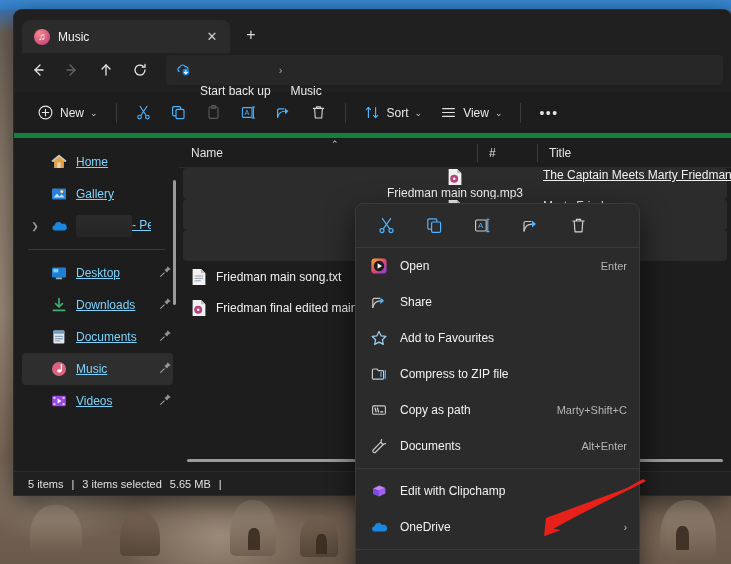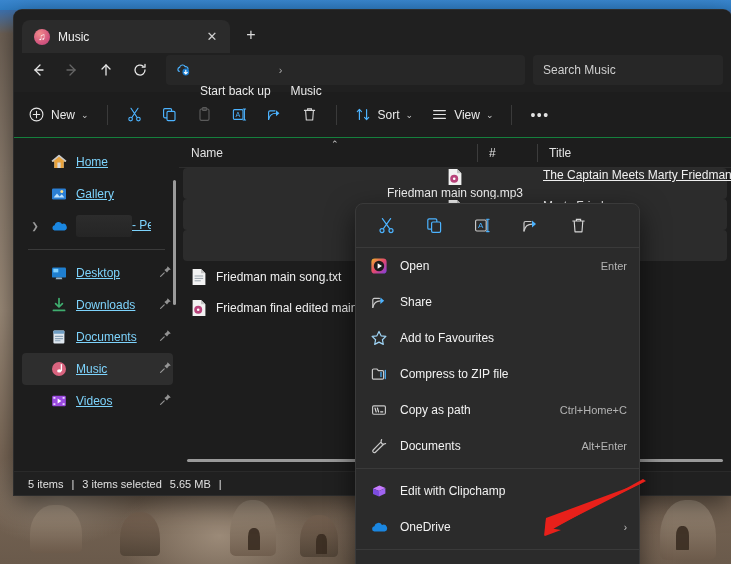--- a/index.html
+++ b/index.html
@@ -93,22 +93,22 @@
   .crumb { font-size:12px; color:#eaeaea; white-space:nowrap;margin-top:42px; }
   .crumb-sep { font-size:11px; color:#a8a8a8; }
   #searchbox {
     width:190px; height:30px; margin-left:6px; background:#272727; border-radius:4px;
     display:flex; align-items:center; padding:0 10px; flex:none;
   }
   #searchbox span { font-size:12px; color:#cfcfcf; }
 
   
   #cmdbar {
-    display:flex; align-items:center; height:46px; padding:0 6px; gap:2px;
-    background:#1d1d1d; border-bottom:1px solid #15803d;
+    display:flex; align-items:center; height:46px; padding:0 15px; gap:2px;
+    background:#1d1d1d; border-bottom:5px solid #15803d;
   }
   .cmd {
     height:32px; display:flex; align-items:center; gap:6px; padding:0 8px;
     border-radius:4px; color:#eaeaea; font-size:12px;
   }
   .cmd .ic { display:flex; align-items:center; justify-content:center; }
   .chev { font-size:9px; color:#c8c8c8; }
   .cmd-sep { width:1px; height:20px; background:#3a3a3a; margin:0 8px; }
 
   
@@ -269,23 +269,20 @@
           <path d="M3.2 9.4 A2.1 2.1 0 0 1 3.6 5.4 A3 3 0 0 1 9.2 4.6 A2.3 2.3 0 0 1 12 7" fill="none" stroke="#4cb3ff" stroke-width="1.2" stroke-linecap="round"></path>
           <circle cx="9.8" cy="10" r="3.4" fill="#1a7ed1"></circle>
           <path d="M9.8 8.2 V11.8 M8.3 10.3 L9.8 11.9 L11.3 10.3" stroke="#fff" stroke-width="1.1" fill="none" stroke-linecap="round" stroke-linejoin="round"></path>
         </svg>
       </span>
       <span class="crumb">Start back up</span>
       <span class="crumb-sep">›</span>
       <span class="crumb">Music</span>
     </div>
 
-    <div id="searchbox">
-      <span>Search Music</span>
-    </div>
   </div>
 
   <div id="cmdbar">
     <div class="cmd">
       <span class="ic">
         <svg width="17" height="17" viewBox="0 0 17 17" fill="none" stroke="#e6e6e6" stroke-width="1.1">
           <circle cx="8.5" cy="8.5" r="6.4"></circle>
           <path d="M8.5 5.3 V11.7 M5.3 8.5 H11.7" stroke-linecap="round"></path>
         </svg>
       </span>
@@ -701,21 +698,21 @@
 
   <div class="ctx-item">
     <span class="ci">
       <svg width="18" height="18" viewBox="0 0 18 18" fill="none" stroke="#c9c9c9" stroke-width="1.15">
         <rect x="2.6" y="4.8" width="12.8" height="8.4" rx="1.2"></rect>
         <path d="M5 7 L6.2 11 M7.4 7 L8.6 11" stroke="#dcdcdc" stroke-linecap="round"></path>
         <path d="M10.6 10.8 H12.8" stroke="#dcdcdc" stroke-linecap="round"></path>
       </svg>
     </span>
     <span class="ctx-label">Copy as path</span>
-    <span class="ctx-accel">Ctrl+Home+C</span>
+    <span class="ctx-accel">Marty+Shift+C</span>
   </div>
 
   <div class="ctx-item">
     <span class="ci">
       <svg width="18" height="18" viewBox="0 0 18 18" fill="none" stroke="#c9c9c9" stroke-width="1.2" stroke-linecap="round">
         <path d="M11.6 2.6 A3.4 3.4 0 0 0 13.2 7.6 L5.4 15.2 A1.5 1.5 0 0 1 3.2 13 L10.8 5.2 A3.4 3.4 0 0 0 15.6 6.6"></path>
       </svg>
     </span>
     <span class="ctx-label">Documents</span>
     <span class="ctx-accel">Alt+Enter</span>

